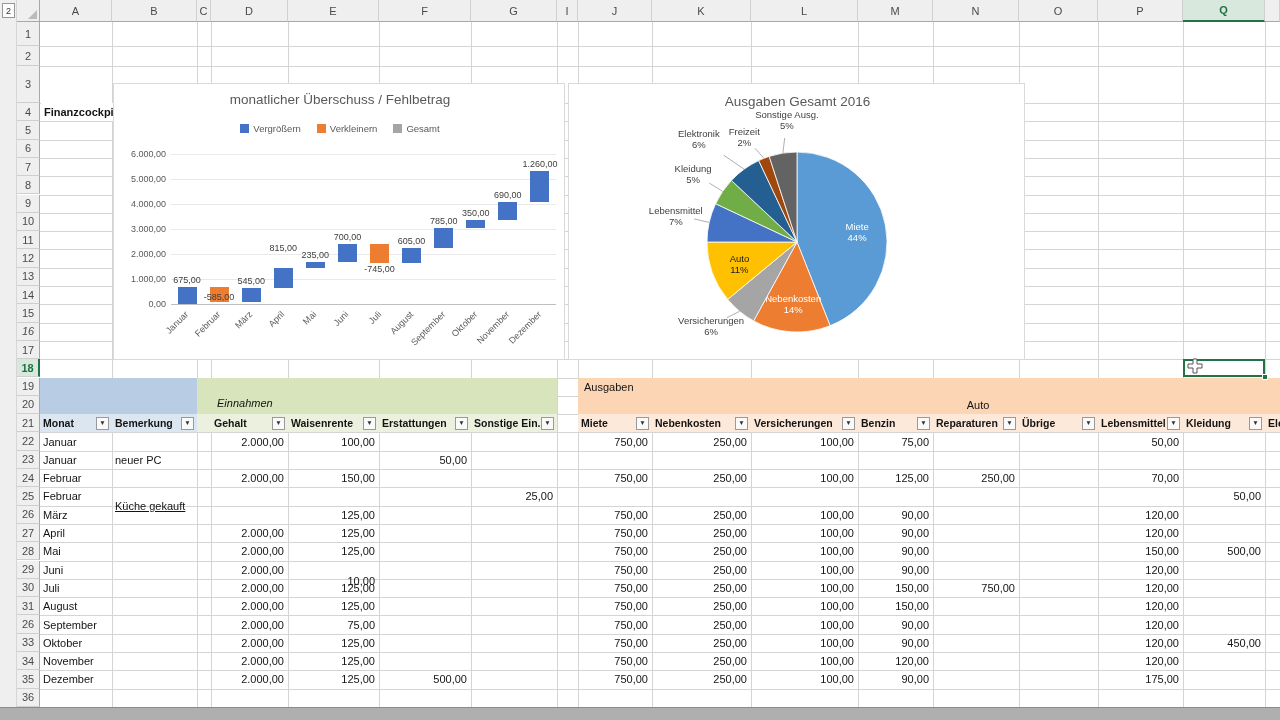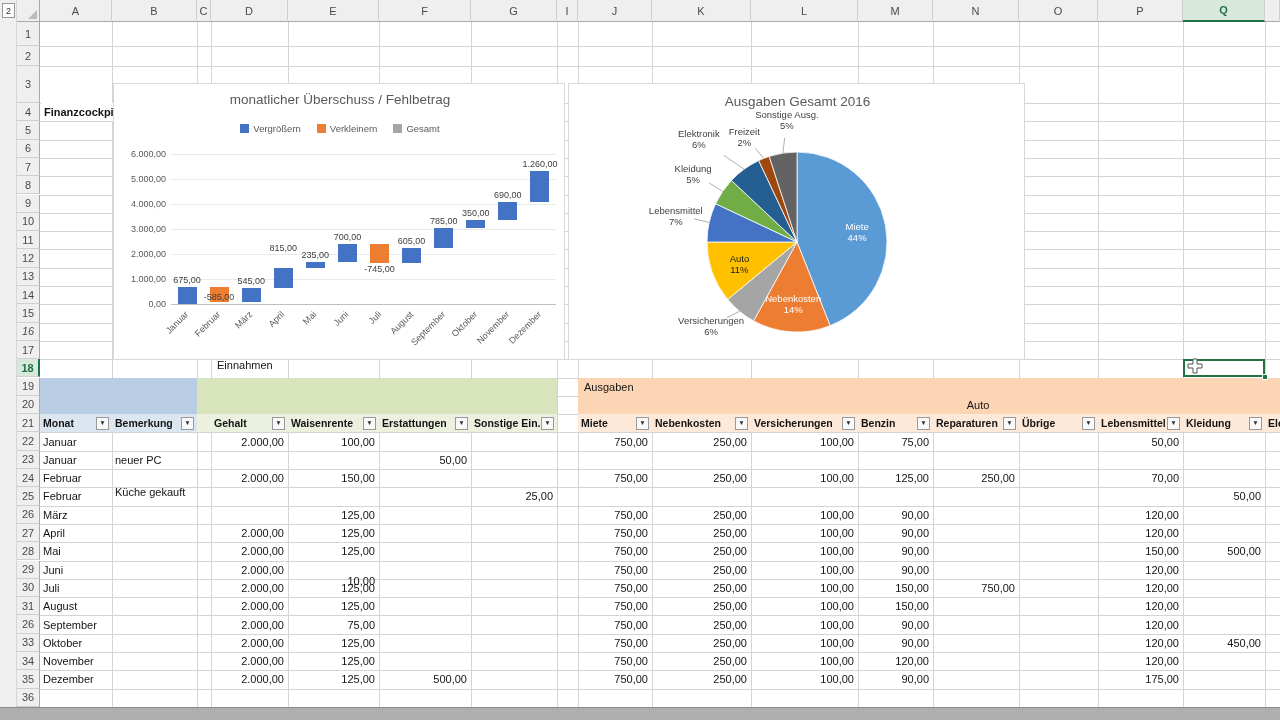--- a/index.html
+++ b/index.html
@@ -147,21 +147,21 @@
     <div style="position: absolute; left: 40px; top: 633.7px; width: 1240px; height: 1px; background: rgb(212, 212, 212);"></div>
     <div style="position: absolute; left: 40px; top: 652px; width: 1240px; height: 1px; background: rgb(212, 212, 212);"></div>
     <div style="position: absolute; left: 40px; top: 670.3px; width: 1240px; height: 1px; background: rgb(212, 212, 212);"></div>
     <div style="position: absolute; left: 40px; top: 688.6px; width: 1240px; height: 1px; background: rgb(212, 212, 212);"></div>
     <div style="position: absolute; left: 40px; top: 377.5px; width: 157px; height: 36.6px; background: rgb(184, 204, 228);"></div>
     <div style="position: absolute; left: 40px; top: 414.1px; width: 157px; height: 18.3px; background: rgb(220, 230, 241);"></div>
     <div style="position: absolute; left: 197px; top: 377.5px; width: 360px; height: 36.6px; background: rgb(216, 228, 188);"></div>
     <div style="position: absolute; left: 197px; top: 414.1px; width: 360px; height: 18.3px; background: rgb(235, 241, 222);"></div>
     <div style="position: absolute; left: 578px; top: 377.5px; width: 702px; height: 36.6px; background: rgb(252, 213, 180);"></div>
     <div style="position: absolute; left: 578px; top: 414.1px; width: 702px; height: 18.3px; background: rgb(253, 233, 217);"></div>
-    <div class="cell txt" style="position: absolute; left: 214px; top: 356px; width: 150px; height: 18.3px;">Einnahmen</div>
+    <div class="cell txt" style="position: absolute; left: 214px; top: 394px; width: 150px; height: 18.3px; font-style: italic;">Einnahmen</div>
     <div class="cell txt" style="position: absolute; left: 581px; top: 377.5px; width: 150px; height: 18.3px;">Ausgaben</div>
     <div class="cell" style="position: absolute; left: 858px; top: 395.8px; width: 240px; height: 18.3px; justify-content: center;">Auto</div>
     <div class="cell txt bold" style="position: absolute; left: 40px; top: 414.1px; width: 57px; height: 18.3px; font-size: 10.5px;">Monat</div>
     <div class="filterbtn" style="position: absolute; left: 96px; top: 416.6px; width: 13px; height: 13px;">▼</div>
     <div class="cell txt bold" style="position: absolute; left: 112px; top: 414.1px; width: 70px; height: 18.3px; font-size: 10.5px;">Bemerkung</div>
     <div class="filterbtn" style="position: absolute; left: 181px; top: 416.6px; width: 13px; height: 13px;">▼</div>
     <div class="cell txt bold" style="position: absolute; left: 211px; top: 414.1px; width: 62px; height: 18.3px; font-size: 10.5px;">Gehalt</div>
     <div class="filterbtn" style="position: absolute; left: 272px; top: 416.6px; width: 13px; height: 13px;">▼</div>
     <div class="cell txt bold" style="position: absolute; left: 288px; top: 414.1px; width: 76px; height: 18.3px; font-size: 10.5px;">Waisenrente</div>
     <div class="filterbtn" style="position: absolute; left: 363px; top: 416.6px; width: 13px; height: 13px;">▼</div>
@@ -200,21 +200,21 @@
     <div class="cell txt" style="position: absolute; left: 40px; top: 469px; width: 72px; height: 18.3px;">Februar</div>
     <div class="cell num" style="position: absolute; left: 211px; top: 469px; width: 77px; height: 18.3px;">2.000,00</div>
     <div class="cell num" style="position: absolute; left: 288px; top: 469px; width: 91px; height: 18.3px;">150,00</div>
     <div class="cell num" style="position: absolute; left: 578px; top: 469px; width: 74px; height: 18.3px;">750,00</div>
     <div class="cell num" style="position: absolute; left: 652px; top: 469px; width: 99px; height: 18.3px;">250,00</div>
     <div class="cell num" style="position: absolute; left: 751px; top: 469px; width: 107px; height: 18.3px;">100,00</div>
     <div class="cell num" style="position: absolute; left: 858px; top: 469px; width: 75px; height: 18.3px;">125,00</div>
     <div class="cell num" style="position: absolute; left: 933px; top: 469px; width: 86px; height: 18.3px;">250,00</div>
     <div class="cell num" style="position: absolute; left: 1098px; top: 469px; width: 85px; height: 18.3px;">70,00</div>
     <div class="cell txt" style="position: absolute; left: 40px; top: 487.3px; width: 72px; height: 18.3px;">Februar</div>
-    <div class="cell txt" style="position: absolute; left: 112px; top: 483px; width: 85px; height: 18.3px;">Küche gekauft</div>
+    <div class="cell txt" style="position: absolute; left: 112px; top: 497px; width: 85px; height: 18.3px; text-decoration: underline;">Küche gekauft</div>
     <div class="cell num" style="position: absolute; left: 471px; top: 487.3px; width: 86px; height: 18.3px;">25,00</div>
     <div class="cell num" style="position: absolute; left: 1183px; top: 487.3px; width: 82px; height: 18.3px;">50,00</div>
     <div class="cell txt" style="position: absolute; left: 40px; top: 505.6px; width: 72px; height: 18.3px;">März</div>
     <div class="cell num" style="position: absolute; left: 288px; top: 505.6px; width: 91px; height: 18.3px;">125,00</div>
     <div class="cell num" style="position: absolute; left: 578px; top: 505.6px; width: 74px; height: 18.3px;">750,00</div>
     <div class="cell num" style="position: absolute; left: 652px; top: 505.6px; width: 99px; height: 18.3px;">250,00</div>
     <div class="cell num" style="position: absolute; left: 751px; top: 505.6px; width: 107px; height: 18.3px;">100,00</div>
     <div class="cell num" style="position: absolute; left: 858px; top: 505.6px; width: 75px; height: 18.3px;">90,00</div>
     <div class="cell num" style="position: absolute; left: 1098px; top: 505.6px; width: 85px; height: 18.3px;">120,00</div>
     <div class="cell txt" style="position: absolute; left: 40px; top: 523.9px; width: 72px; height: 18.3px;">April</div>

